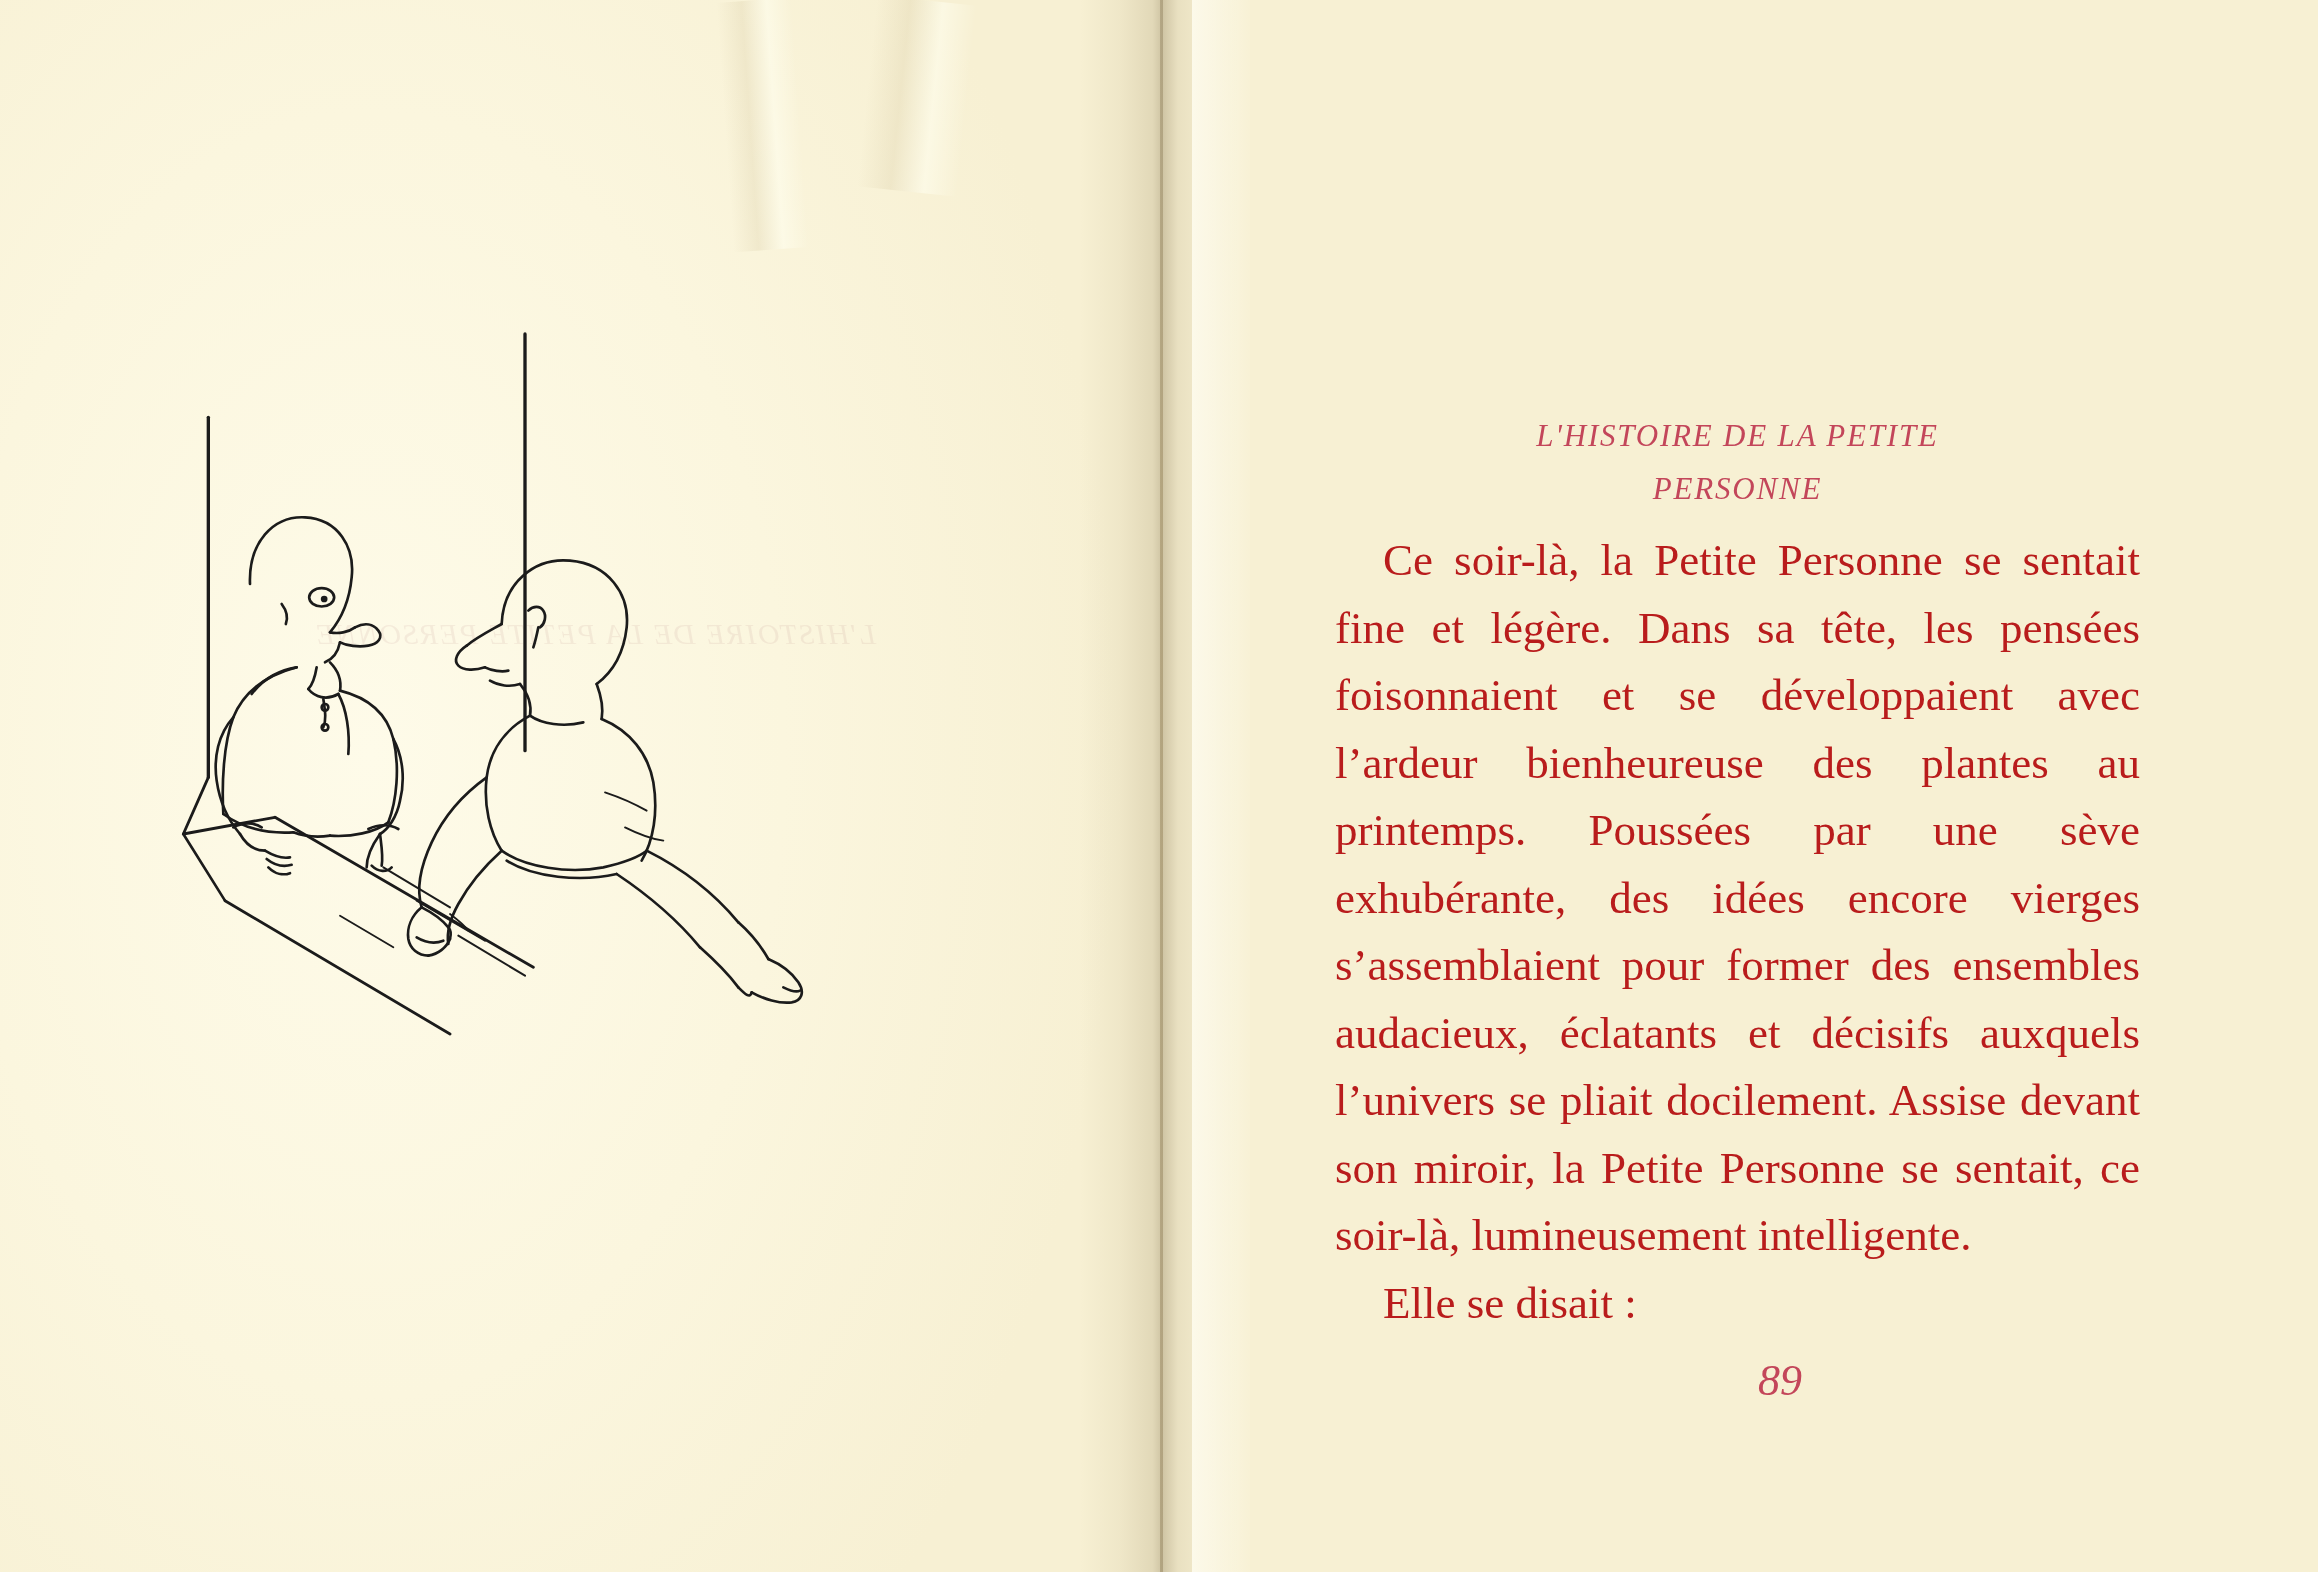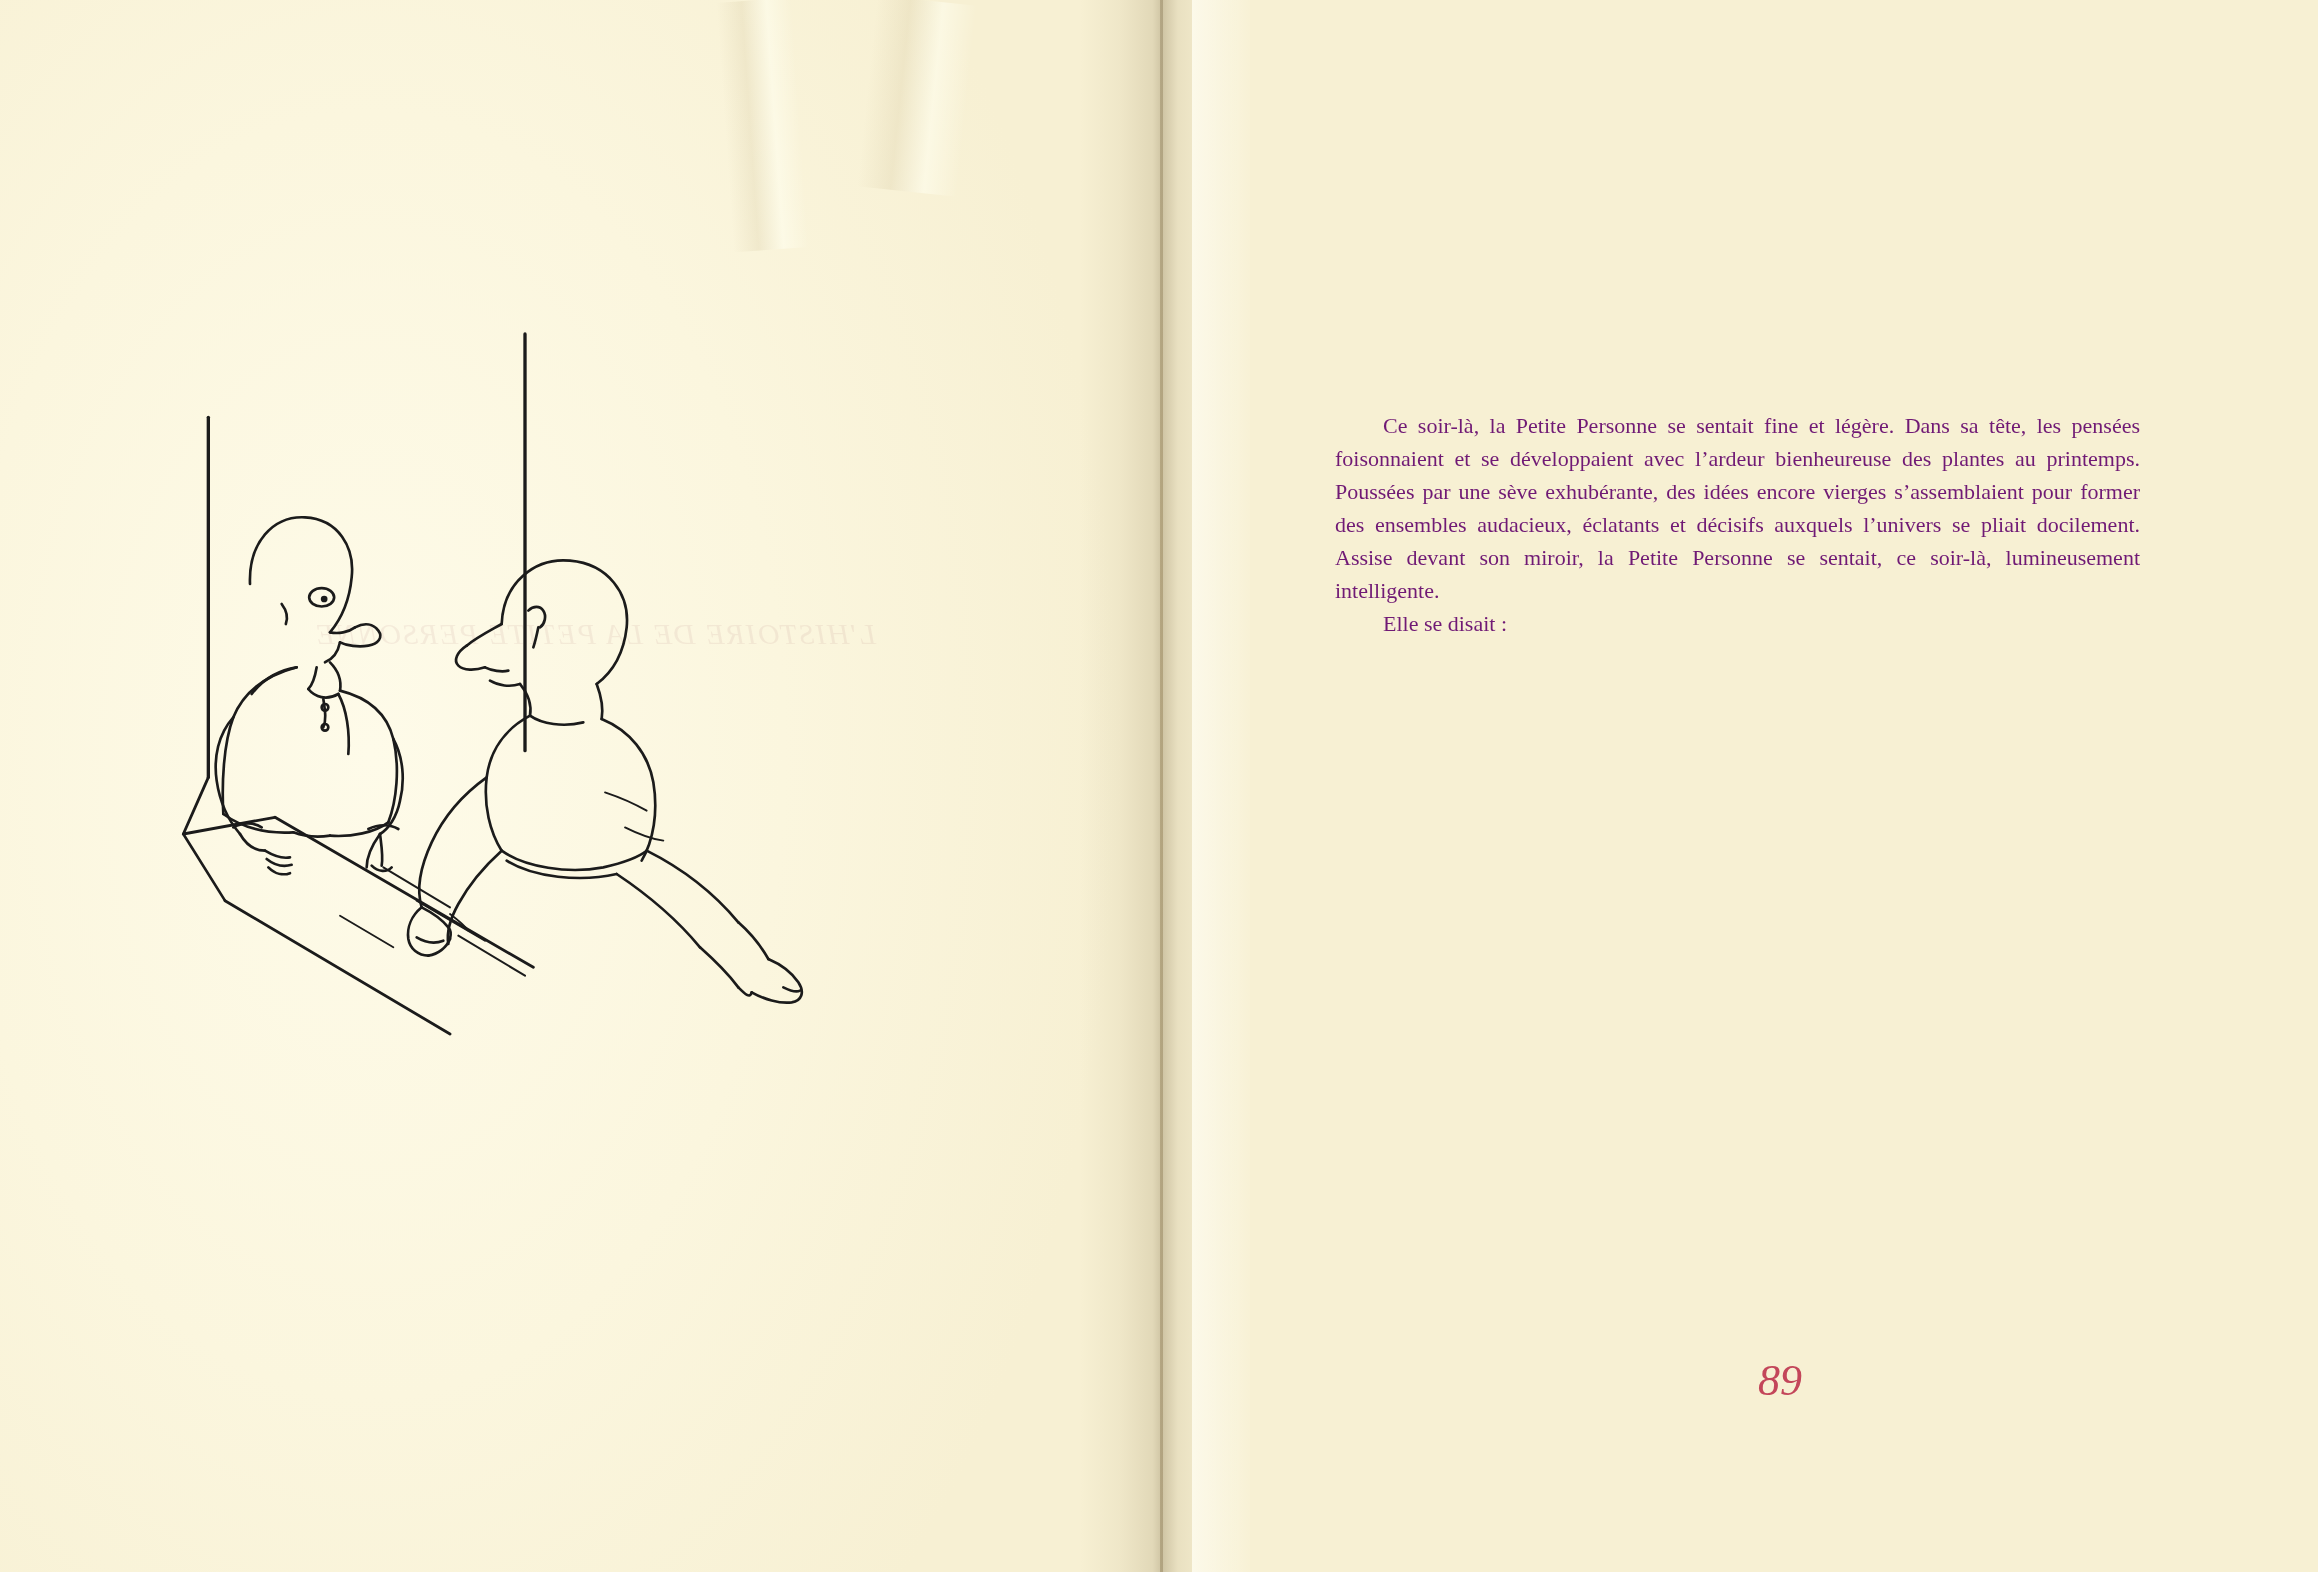--- a/index.html
+++ b/index.html
@@ -115,23 +115,23 @@
     letter-spacing: 1.8px;
     text-align: center;
     line-height: 1.72;
     margin: 0 0 11.7px 0;
     font-weight: 400;
   }
   .chapter-title .line2 { display: block; }
 
   .body-copy {
     font-family: "Liberation Serif", serif;
-    font-size: 22px;
+    font-size: 45px;
     line-height: 1.50;
-    color: #701a75;
+    color: #b91c1c;
     text-align: justify;
     text-justify: inter-word;
     margin: 0;
   }
   .body-copy p { margin: 0; }
   .body-copy p.indent { text-indent: 48px; }
   .body-copy p + p { margin-top: 0; }
 
   .folio {
     position: absolute;
@@ -288,20 +288,24 @@
     </div>
   </div>
 
   <div class="gutter"></div>
   <div class="gutter-line"></div>
   <div class="page-edge"></div>
 
   <div class="page-right">
 
     <div class="text-block">
+      <h1 class="chapter-title">
+        <span>L'HISTOIRE DE LA PETITE</span>
+        <span class="line2">PERSONNE</span>
+      </h1>
 
       <div class="body-copy">
         <p class="indent">Ce soir-là, la Petite Personne se sentait fine et légère. Dans sa tête, les pensées foisonnaient et se développaient avec l’ardeur bienheureuse des plantes au printemps. Poussées par une sève exhubérante, des idées encore vierges s’assemblaient pour former des ensembles audacieux, éclatants et décisifs auxquels l’univers se pliait docilement. Assise devant son miroir, la Petite Personne se sentait, ce soir-là, lumineusement intelligente.</p>
         <p class="indent">Elle se disait :</p>
       </div>
     </div>
 
     <div class="folio">89</div>
   </div>
 </div>

